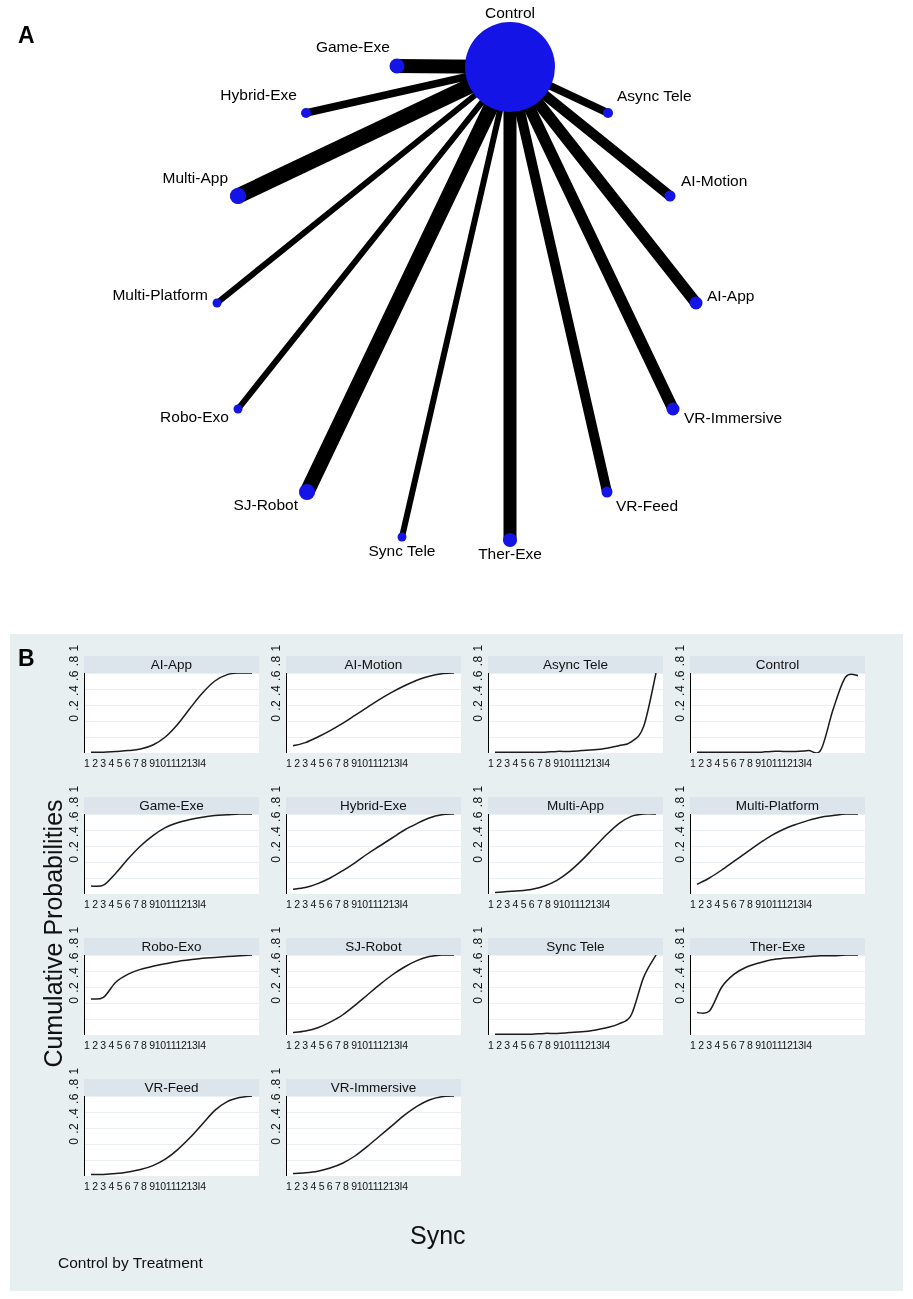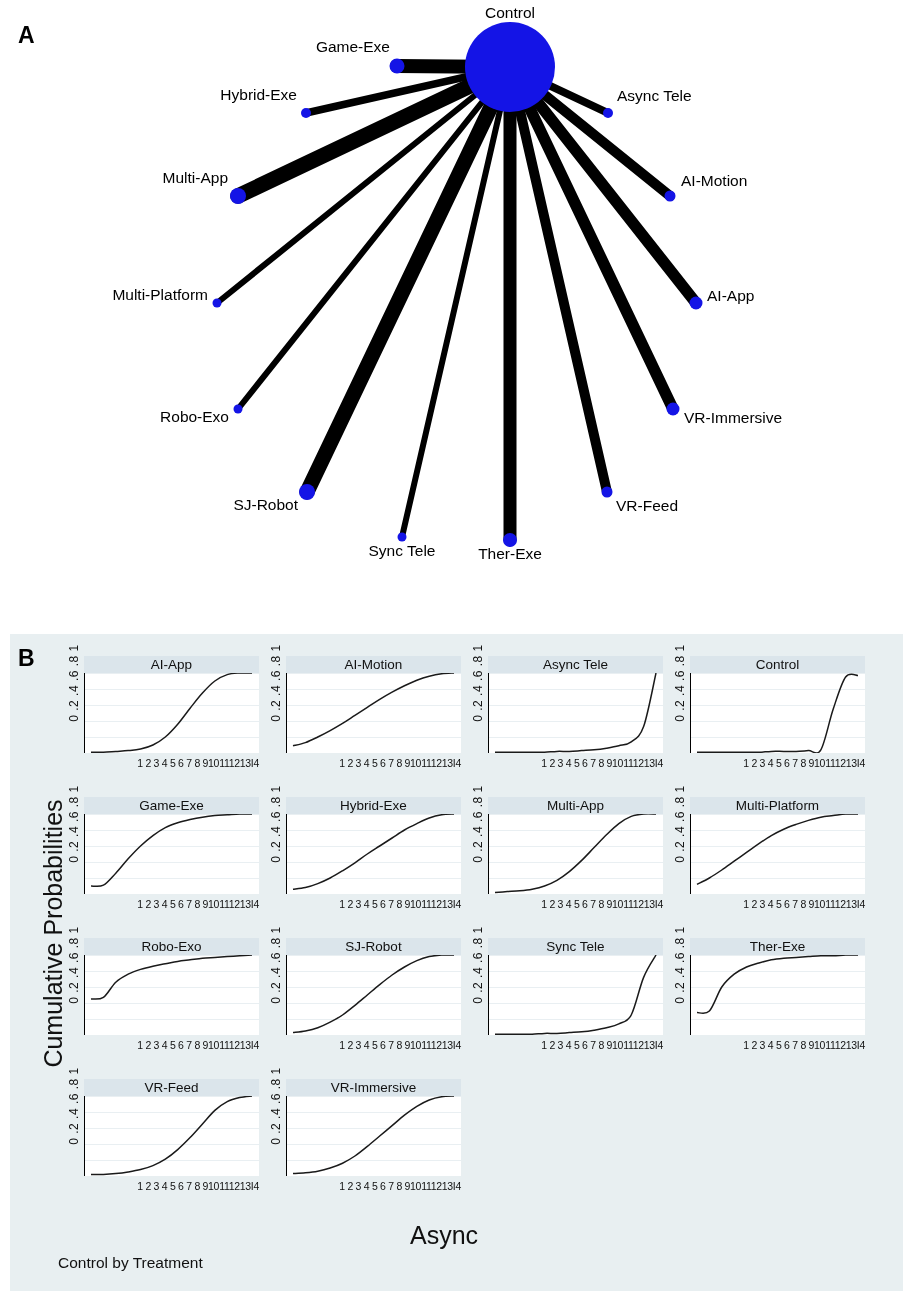--- a/index.html
+++ b/index.html
@@ -70,21 +70,21 @@
     font-size:12px;color:#111;
     text-align:center;
     letter-spacing:0.5px;
   }
   .sp-plot{
     position:absolute;left:22px;top:17px;width:175px;height:80px;
   }
   .sp-xticks{
     position:absolute;left:22px;top:101px;width:175px;
     font-size:10.5px;color:#111;
-    text-align:right;
+    text-align:left;
     white-space:nowrap;
     letter-spacing:-0.3px;
   }
 </style>
 </head>
 <body>
 
 <div id="panel-a">
   <div class="panel-letter" id="panel-a-letter">A</div>
   <svg id="net-svg" width="913" height="620">
@@ -135,21 +135,21 @@
         <text x="681" y="186" text-anchor="start" class="net-label">AI-Motion</text>
         <text x="617" y="101" text-anchor="start" class="net-label">Async Tele</text>
       </g>
   </svg>
 </div>
 
 <div id="panel-b">
   <div class="panel-letter" id="panel-b-letter" style="left:8px;top:11px;">B</div>
 
   <div id="ylabel-main">Cumulative Probabilities</div>
-  <div id="xlabel-main">Async</div>
+  <div id="xlabel-main">Sync</div>
   <div id="footnote">Control by Treatment</div>
 
   <div id="subpanel-host">
       <div class="subpanel" style="left: 52px; top: 22px; width: 205px; height: 120px;">
         <div class="sp-title">AI-App</div>
         <div class="sp-ylab">0 .2 .4 .6 .8 1</div>
         <svg class="sp-plot" width="175" height="86">
           <rect x="0" y="0" width="175" height="80" fill="#ffffff"></rect>
           <line x1="0" x2="175" y1="80.5" y2="80.5" stroke="#e9eff2" stroke-width="1"></line>
           <line x1="0" x2="175" y1="64.5" y2="64.5" stroke="#e9eff2" stroke-width="1"></line>

